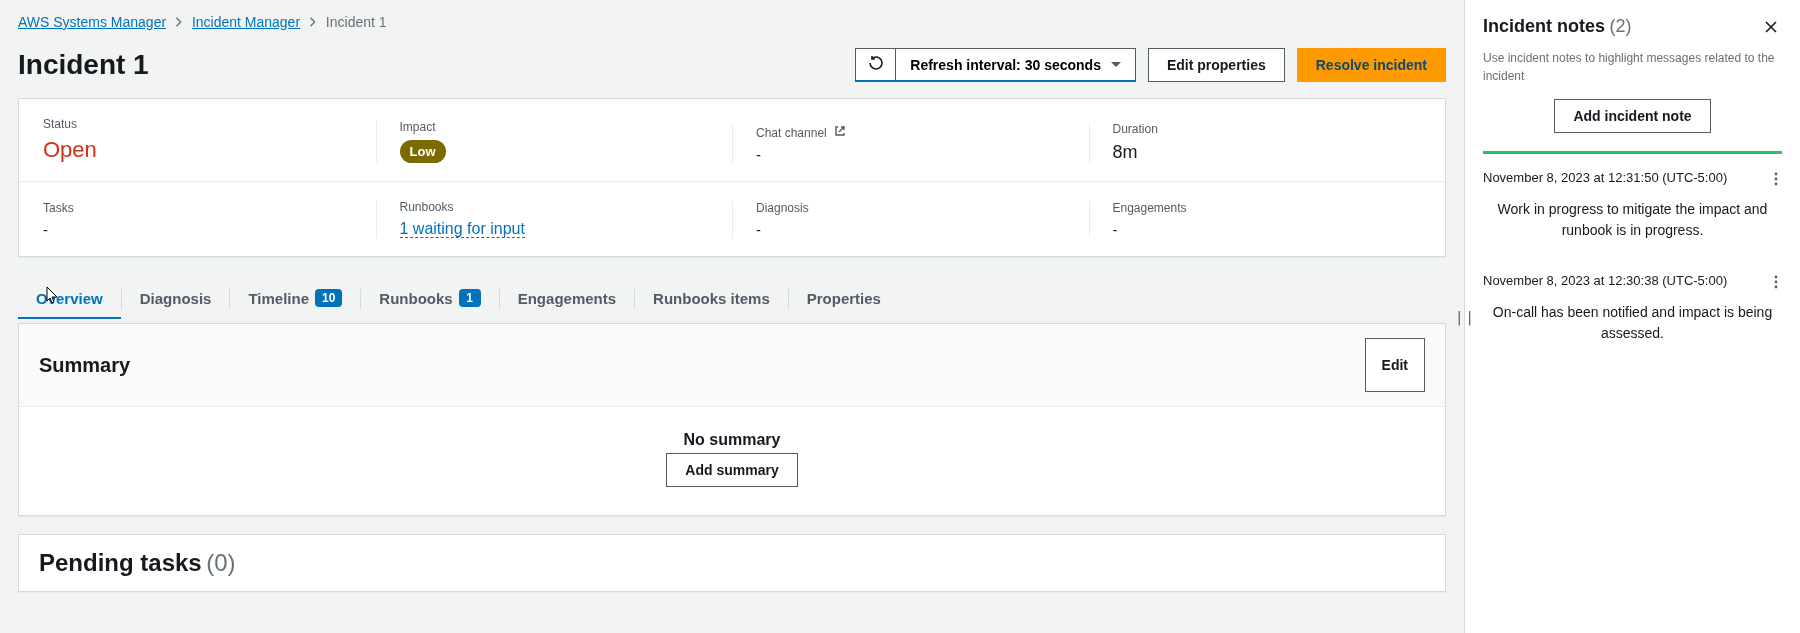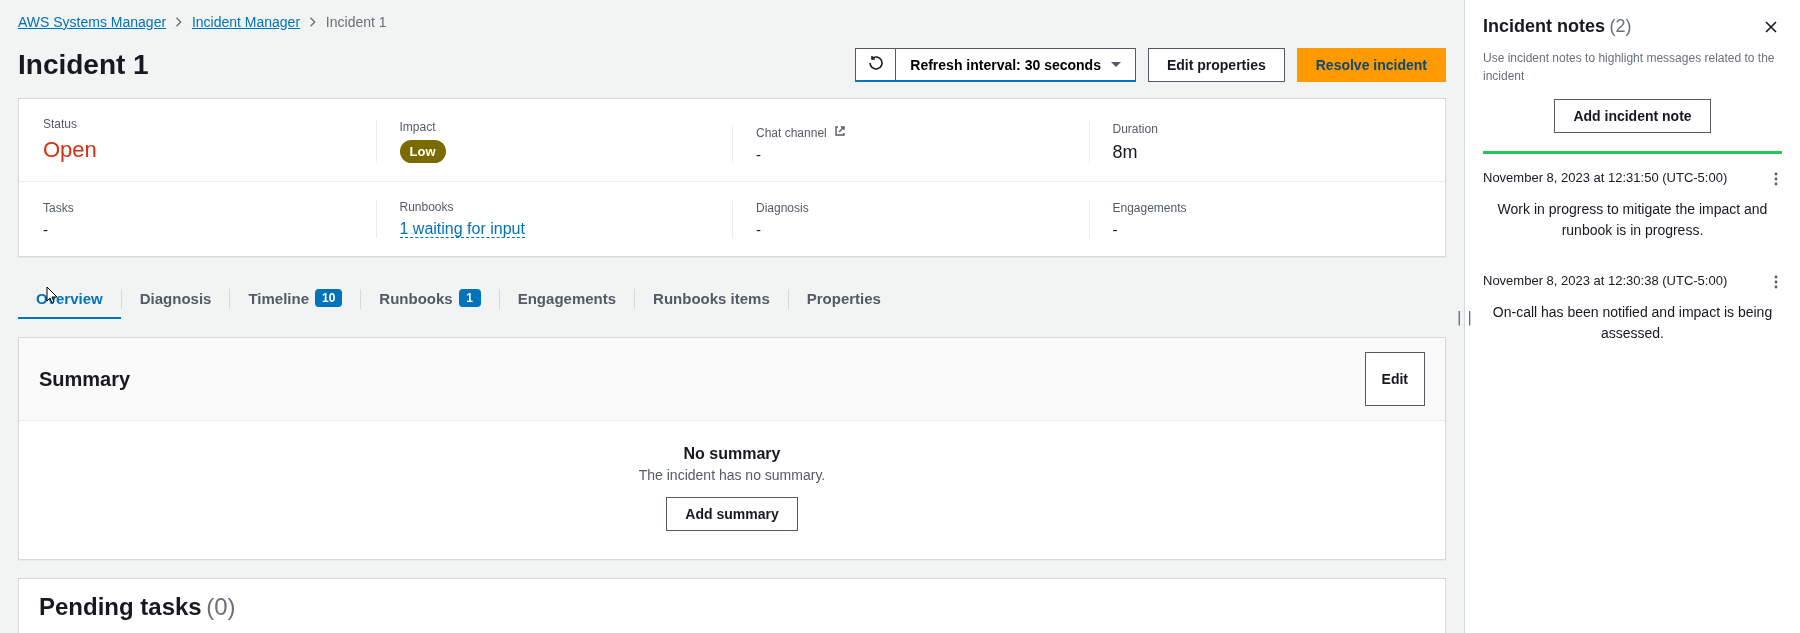--- a/index.html
+++ b/index.html
@@ -84,21 +84,21 @@
   }
   .tab.active { color:#0073bb; border-bottom-color:#0073bb; }
   .tab-sep { width:1px; background:#d5dbdb; margin:10px 0; }
   .tab-badge {
     display:inline-flex; min-width:22px; height:18px; padding:0 7px;
     border-radius:4px; background:#0073bb; color:#fff; font-size:12px;
     align-items:center; justify-content:center; font-weight:700;
   }
 
   
-  .summary-card { margin-top:18px; }
+  .summary-card { margin-top:4px; }
   .summary-header {
     display:flex; justify-content:space-between; align-items:center;
     padding:14px 20px; border-bottom:1px solid #eaeded; background:#fafafa;
   }
   .summary-title { font-size:20px; font-weight:700; }
   .summary-body { padding:24px 20px 28px; text-align:center; }
   .no-summary-title { font-weight:700; margin-bottom:4px; }
   .no-summary-sub { color:#545b64; font-size:14px; margin-bottom:14px; }
 
   .pending-card { margin-top:18px; padding:14px 20px; }
@@ -245,21 +245,20 @@
         </div>
     </div>
 
     <div class="card summary-card">
       <div class="summary-header">
         <div class="summary-title">Summary</div>
         <button class="btn" style="padding:16px 16px;">Edit</button>
       </div>
       <div class="summary-body">
         <div class="no-summary-title">No summary</div>
-        <div class="no-summary-sub">The incident has no summary.</div>
         <button class="btn">Add summary</button>
       </div>
     </div>
 
     <div class="card pending-card">
       <span class="pending-title">Pending tasks</span>
       <span class="pending-title pending-count">(0)</span>
     </div>
 
   </div>

